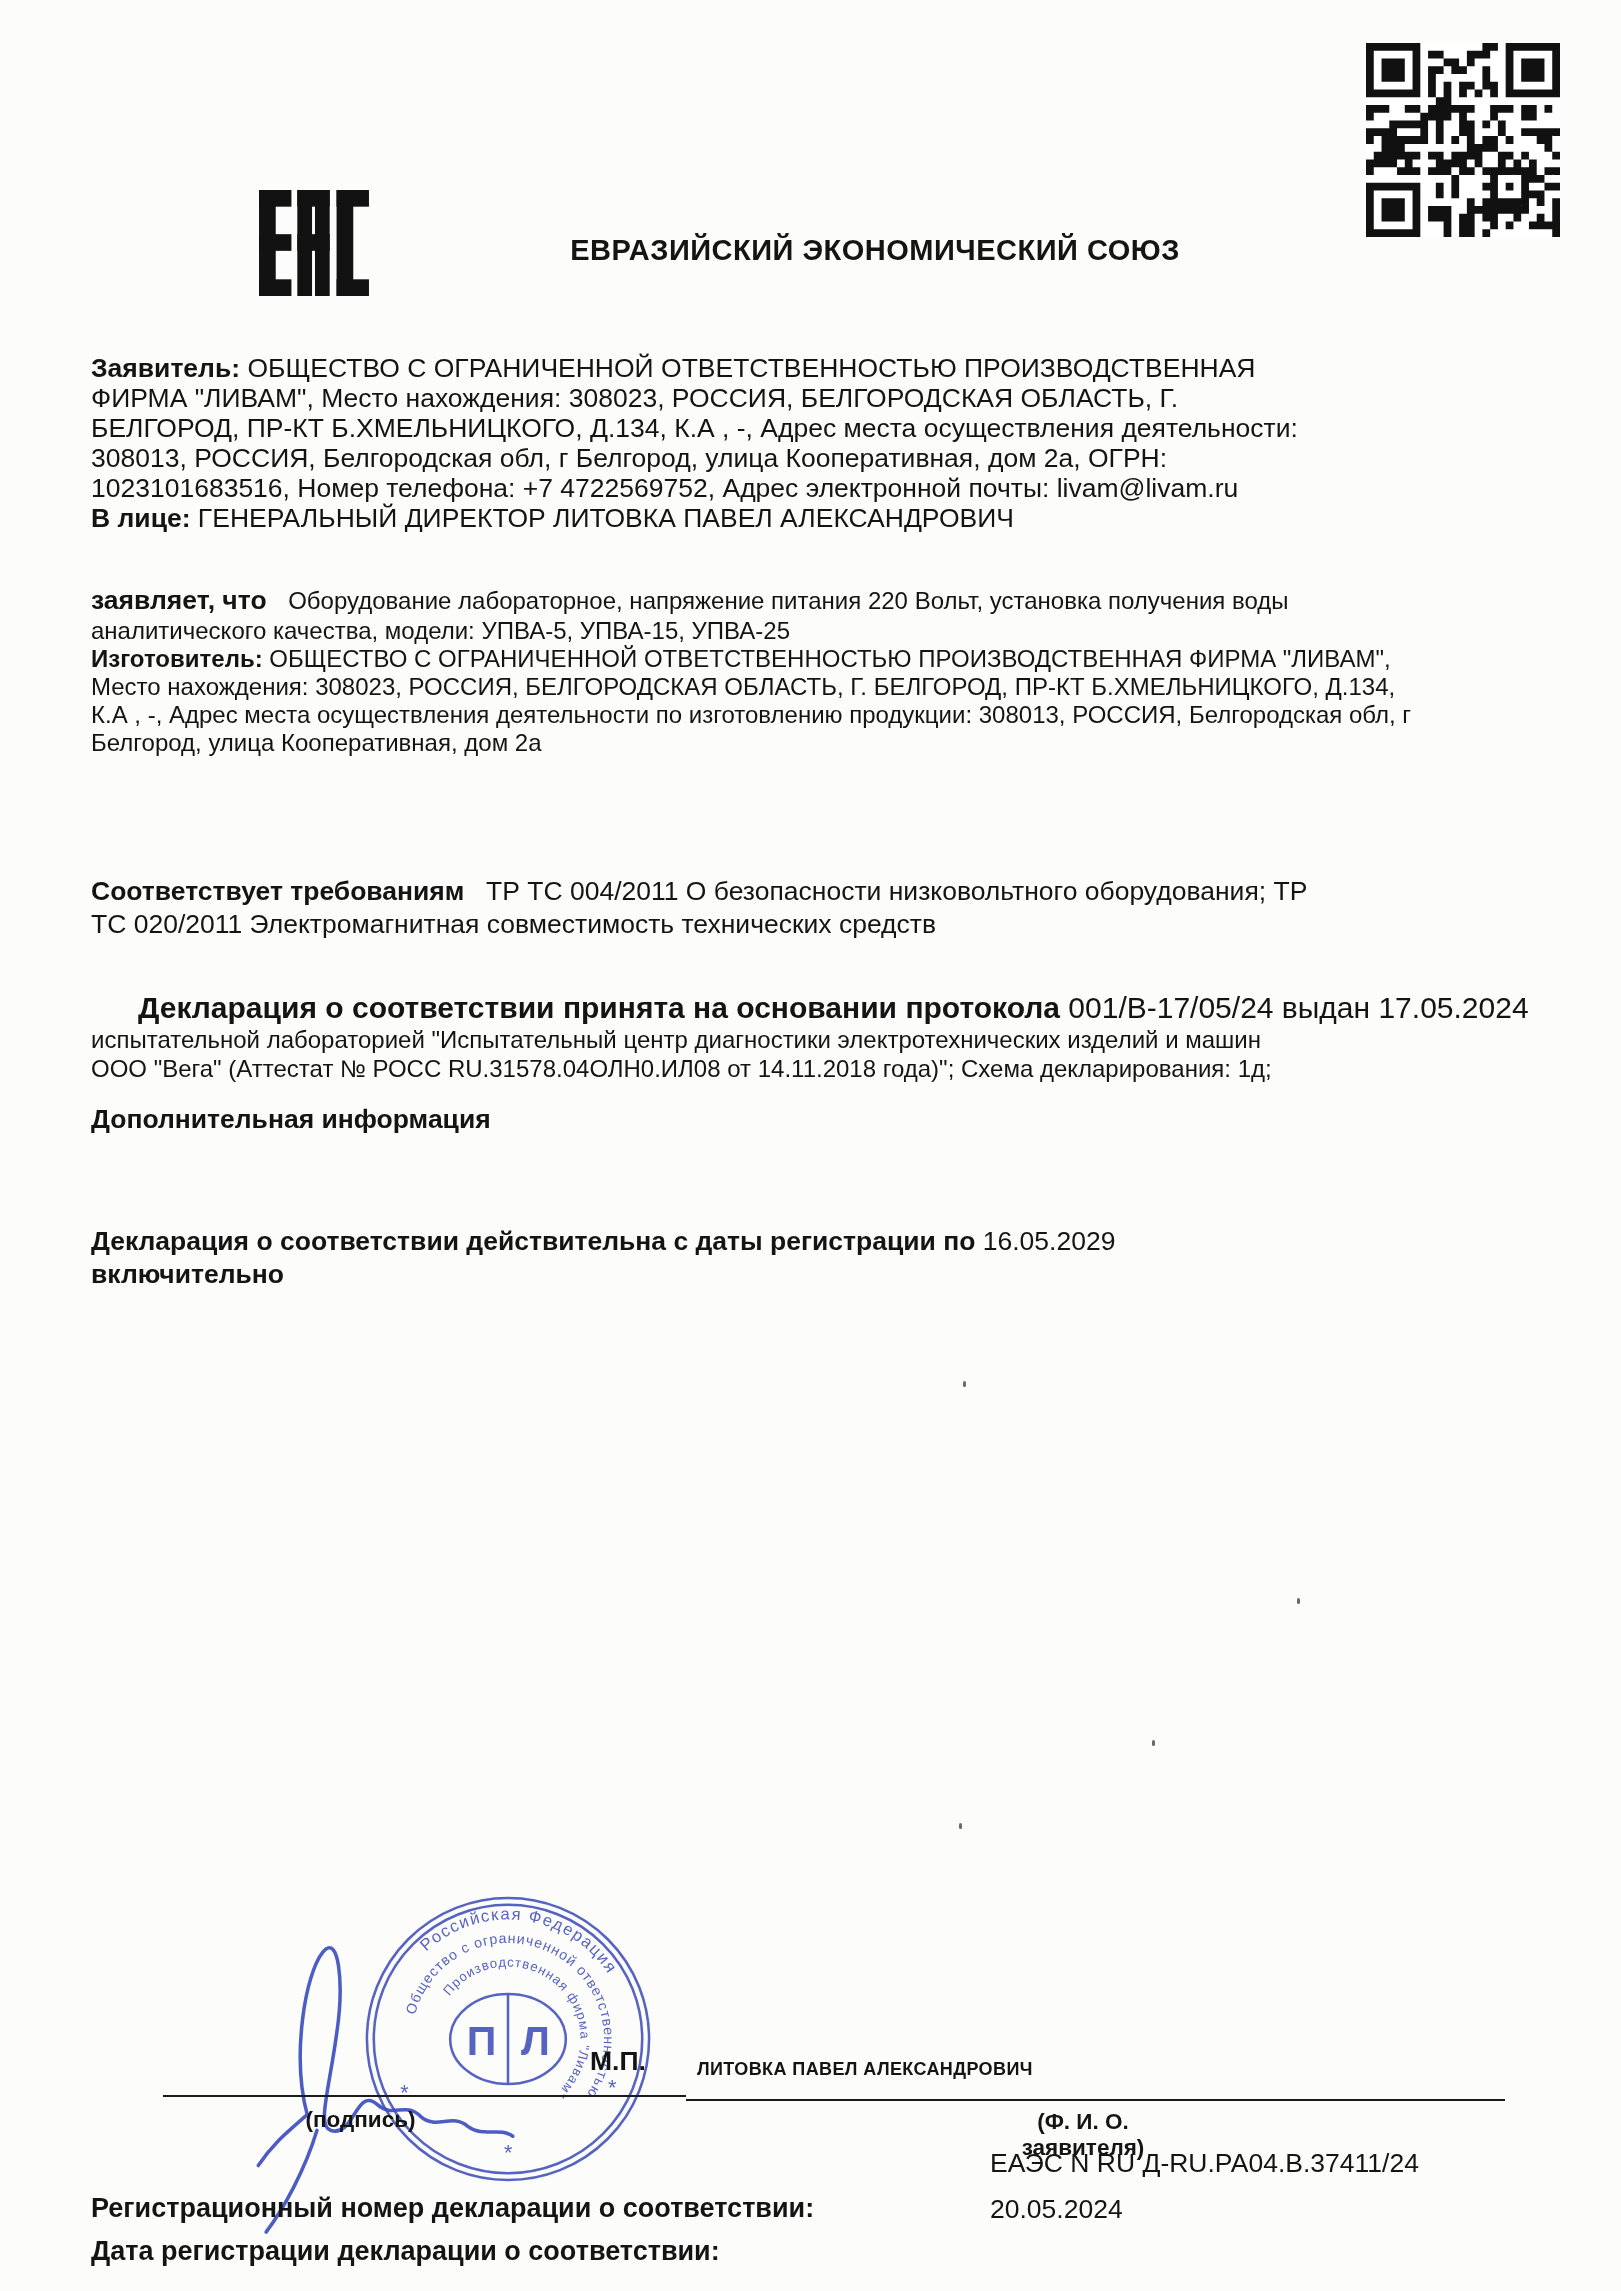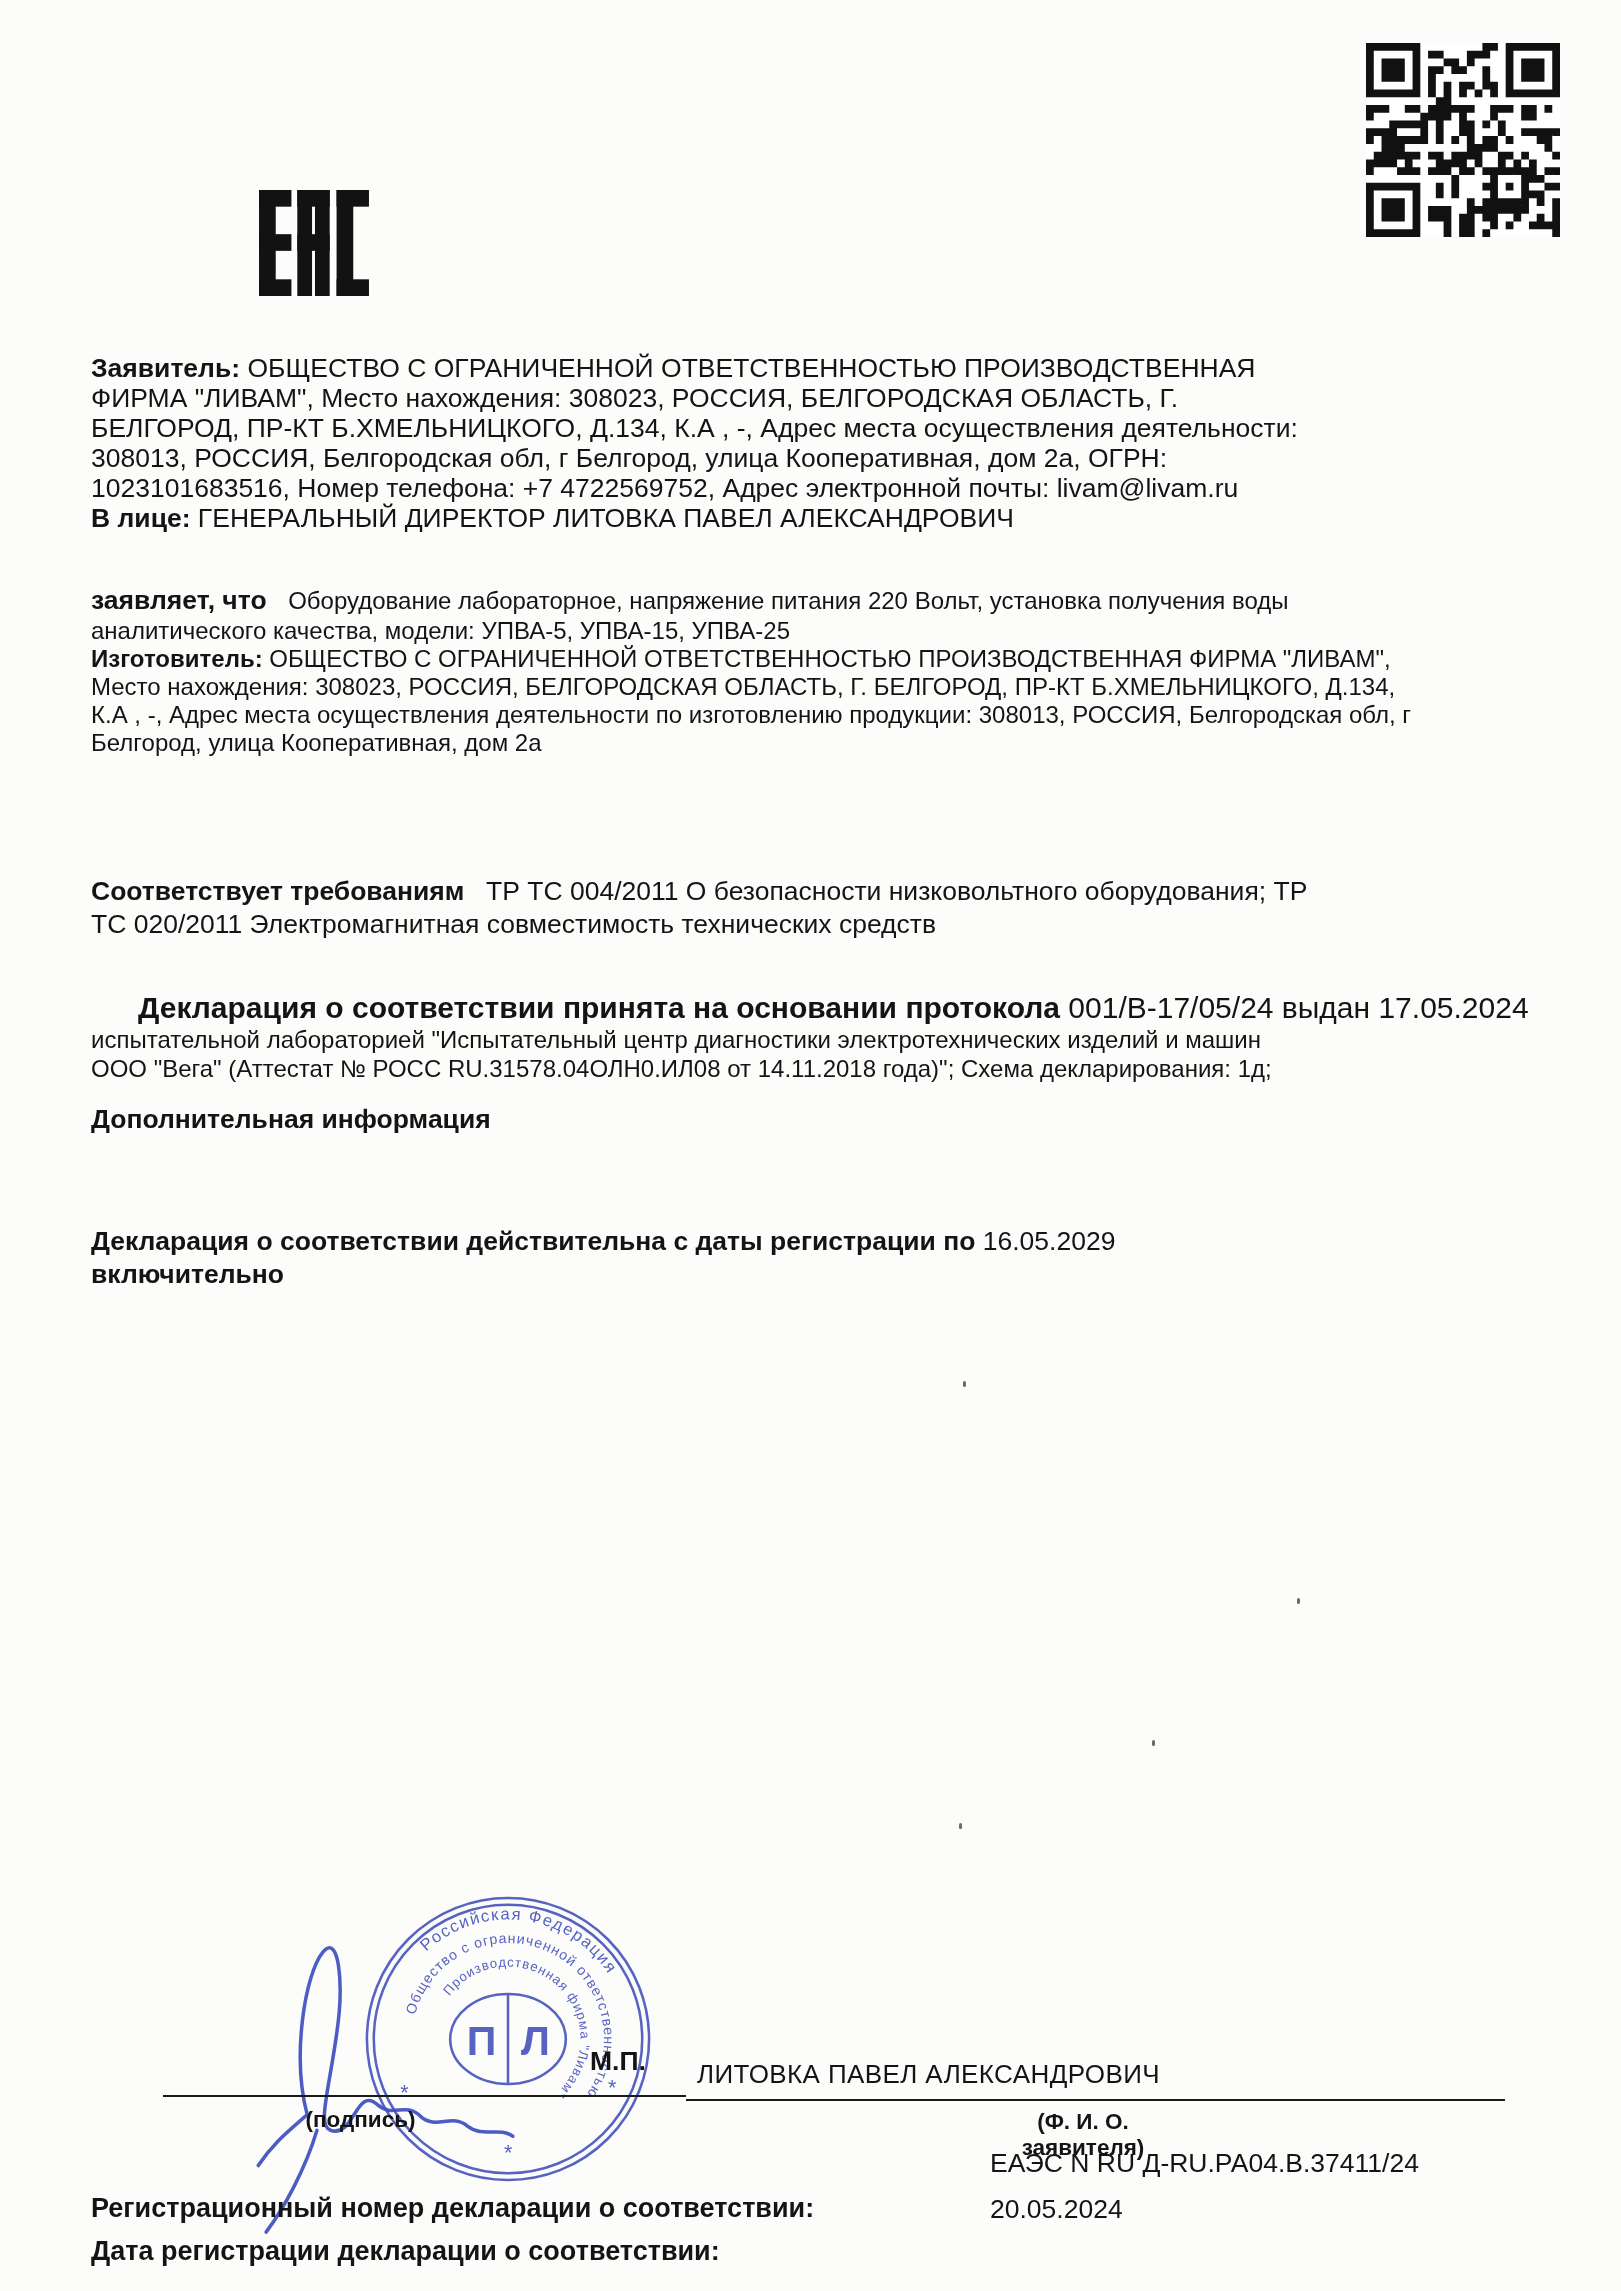--- a/index.html
+++ b/index.html
@@ -32,21 +32,21 @@
   .b-protocol .rest{display:block;font-size:24px;line-height:29px;}
   .b-addinfo{top:1104px;font-size:26.5px;font-weight:bold;}
   .b-validity{top:1225px;font-size:26.5px;line-height:33px;}
   
   .sig-line{left:163px;top:2095px;width:523px;border-top:2.9px solid #1a1a1a;height:0;}
   .name-line{left:686px;top:2099px;width:819px;border-top:2.9px solid #1a1a1a;height:0;}
   .cap{font-size:22.5px;font-weight:bold;text-align:center;}
   .cap-sign{left:282px;top:2107px;width:157px;}
   .cap-fio{left:980px;top:2109px;width:206px;}
   .mp{left:590px;top:2046px;font-size:26.5px;font-weight:bold;}
-  .fio{left:697px;top:2059px;font-size:26px;letter-spacing:0.4px;}
+  .fio{left:697px;top:2059px;font-size:18px;letter-spacing:0.4px;font-weight:bold;}
   .reg-label{left:91px;font-size:27px;font-weight:bold;margin-top:46px;}
   .reg-value{left:990px;font-size:26.5px;}
   .r1l{top:2147px;} .r1v{top:2148px;}
   .r2l{top:2190px;} .r2v{top:2194px;}
   .stamp{left:363px;top:1894px;width:290px;height:290px;opacity:.9;}
   .signature{left:223px;top:1909px;width:421px;height:333px;}
   .speck{width:2.9px;height:5.9px;background:#3a3a3a;border-radius:2px;opacity:.75;}
 </style>
 </head>
 <body>
@@ -71,20 +71,21 @@
       <rect x="79" y="91" width="33" height="17"></rect>
     </g>
   </svg>
 
   <svg class="abs qr" id="qr-svg" viewBox="0 0 200 200" aria-hidden="true">
     <rect width="200" height="200" fill="#fff"></rect>
     <path id="qr-path" fill="#111" d="M0 0h8v8h-8zM8 0h8v8h-8zM16 0h8v8h-8zM24 0h8v8h-8zM32 0h8v8h-8zM40 0h8v8h-8zM48 0h8v8h-8zM120 0h8v8h-8zM128 0h8v8h-8zM144 0h8v8h-8zM152 0h8v8h-8zM160 0h8v8h-8zM168 0h8v8h-8zM176 0h8v8h-8zM184 0h8v8h-8zM192 0h8v8h-8zM0 8h8v8h-8zM48 8h8v8h-8zM64 8h8v8h-8zM72 8h8v8h-8zM104 8h8v8h-8zM112 8h8v8h-8zM120 8h8v8h-8zM144 8h8v8h-8zM192 8h8v8h-8zM0 16h8v8h-8zM16 16h8v8h-8zM24 16h8v8h-8zM32 16h8v8h-8zM48 16h8v8h-8zM80 16h8v8h-8zM88 16h8v8h-8zM104 16h8v8h-8zM144 16h8v8h-8zM160 16h8v8h-8zM168 16h8v8h-8zM176 16h8v8h-8zM192 16h8v8h-8zM0 24h8v8h-8zM16 24h8v8h-8zM24 24h8v8h-8zM32 24h8v8h-8zM48 24h8v8h-8zM64 24h8v8h-8zM72 24h8v8h-8zM88 24h8v8h-8zM96 24h8v8h-8zM120 24h8v8h-8zM144 24h8v8h-8zM160 24h8v8h-8zM168 24h8v8h-8zM176 24h8v8h-8zM192 24h8v8h-8zM0 32h8v8h-8zM16 32h8v8h-8zM24 32h8v8h-8zM32 32h8v8h-8zM48 32h8v8h-8zM64 32h8v8h-8zM120 32h8v8h-8zM144 32h8v8h-8zM160 32h8v8h-8zM168 32h8v8h-8zM176 32h8v8h-8zM192 32h8v8h-8zM0 40h8v8h-8zM48 40h8v8h-8zM64 40h8v8h-8zM80 40h8v8h-8zM96 40h8v8h-8zM104 40h8v8h-8zM120 40h8v8h-8zM128 40h8v8h-8zM144 40h8v8h-8zM192 40h8v8h-8zM0 48h8v8h-8zM8 48h8v8h-8zM16 48h8v8h-8zM24 48h8v8h-8zM32 48h8v8h-8zM40 48h8v8h-8zM48 48h8v8h-8zM64 48h8v8h-8zM80 48h8v8h-8zM96 48h8v8h-8zM112 48h8v8h-8zM128 48h8v8h-8zM144 48h8v8h-8zM152 48h8v8h-8zM160 48h8v8h-8zM168 48h8v8h-8zM176 48h8v8h-8zM184 48h8v8h-8zM192 48h8v8h-8zM72 56h8v8h-8zM80 56h8v8h-8zM0 64h8v8h-8zM8 64h8v8h-8zM16 64h8v8h-8zM40 64h8v8h-8zM48 64h8v8h-8zM64 64h8v8h-8zM72 64h8v8h-8zM80 64h8v8h-8zM88 64h8v8h-8zM96 64h8v8h-8zM104 64h8v8h-8zM128 64h8v8h-8zM136 64h8v8h-8zM144 64h8v8h-8zM160 64h8v8h-8zM168 64h8v8h-8zM184 64h8v8h-8zM0 72h8v8h-8zM56 72h8v8h-8zM64 72h8v8h-8zM72 72h8v8h-8zM80 72h8v8h-8zM96 72h8v8h-8zM128 72h8v8h-8zM160 72h8v8h-8zM168 72h8v8h-8zM24 80h8v8h-8zM32 80h8v8h-8zM40 80h8v8h-8zM48 80h8v8h-8zM56 80h8v8h-8zM72 80h8v8h-8zM96 80h8v8h-8zM104 80h8v8h-8zM120 80h8v8h-8zM136 80h8v8h-8zM0 88h8v8h-8zM8 88h8v8h-8zM16 88h8v8h-8zM24 88h8v8h-8zM56 88h8v8h-8zM72 88h8v8h-8zM96 88h8v8h-8zM104 88h8v8h-8zM136 88h8v8h-8zM160 88h8v8h-8zM168 88h8v8h-8zM176 88h8v8h-8zM184 88h8v8h-8zM192 88h8v8h-8zM0 96h8v8h-8zM16 96h8v8h-8zM24 96h8v8h-8zM32 96h8v8h-8zM40 96h8v8h-8zM48 96h8v8h-8zM56 96h8v8h-8zM72 96h8v8h-8zM88 96h8v8h-8zM104 96h8v8h-8zM120 96h8v8h-8zM128 96h8v8h-8zM144 96h8v8h-8zM176 96h8v8h-8zM184 96h8v8h-8zM16 104h8v8h-8zM24 104h8v8h-8zM32 104h8v8h-8zM104 104h8v8h-8zM112 104h8v8h-8zM120 104h8v8h-8zM128 104h8v8h-8zM184 104h8v8h-8zM8 112h8v8h-8zM16 112h8v8h-8zM24 112h8v8h-8zM32 112h8v8h-8zM40 112h8v8h-8zM48 112h8v8h-8zM64 112h8v8h-8zM72 112h8v8h-8zM88 112h8v8h-8zM96 112h8v8h-8zM104 112h8v8h-8zM112 112h8v8h-8zM136 112h8v8h-8zM144 112h8v8h-8zM160 112h8v8h-8zM192 112h8v8h-8zM0 120h8v8h-8zM8 120h8v8h-8zM16 120h8v8h-8zM24 120h8v8h-8zM40 120h8v8h-8zM72 120h8v8h-8zM80 120h8v8h-8zM88 120h8v8h-8zM96 120h8v8h-8zM112 120h8v8h-8zM136 120h8v8h-8zM152 120h8v8h-8zM168 120h8v8h-8zM0 128h8v8h-8zM32 128h8v8h-8zM40 128h8v8h-8zM48 128h8v8h-8zM64 128h8v8h-8zM72 128h8v8h-8zM80 128h8v8h-8zM96 128h8v8h-8zM104 128h8v8h-8zM120 128h8v8h-8zM128 128h8v8h-8zM136 128h8v8h-8zM144 128h8v8h-8zM152 128h8v8h-8zM160 128h8v8h-8zM168 128h8v8h-8zM184 128h8v8h-8zM192 128h8v8h-8zM88 136h8v8h-8zM128 136h8v8h-8zM160 136h8v8h-8zM168 136h8v8h-8zM176 136h8v8h-8zM0 144h8v8h-8zM8 144h8v8h-8zM16 144h8v8h-8zM24 144h8v8h-8zM32 144h8v8h-8zM40 144h8v8h-8zM48 144h8v8h-8zM72 144h8v8h-8zM88 144h8v8h-8zM120 144h8v8h-8zM128 144h8v8h-8zM144 144h8v8h-8zM160 144h8v8h-8zM184 144h8v8h-8zM192 144h8v8h-8zM0 152h8v8h-8zM48 152h8v8h-8zM72 152h8v8h-8zM88 152h8v8h-8zM128 152h8v8h-8zM160 152h8v8h-8zM168 152h8v8h-8zM176 152h8v8h-8zM0 160h8v8h-8zM16 160h8v8h-8zM24 160h8v8h-8zM32 160h8v8h-8zM48 160h8v8h-8zM104 160h8v8h-8zM120 160h8v8h-8zM128 160h8v8h-8zM136 160h8v8h-8zM144 160h8v8h-8zM152 160h8v8h-8zM160 160h8v8h-8zM176 160h8v8h-8zM192 160h8v8h-8zM0 168h8v8h-8zM16 168h8v8h-8zM24 168h8v8h-8zM32 168h8v8h-8zM48 168h8v8h-8zM64 168h8v8h-8zM72 168h8v8h-8zM80 168h8v8h-8zM104 168h8v8h-8zM112 168h8v8h-8zM120 168h8v8h-8zM128 168h8v8h-8zM136 168h8v8h-8zM144 168h8v8h-8zM152 168h8v8h-8zM160 168h8v8h-8zM192 168h8v8h-8zM0 176h8v8h-8zM16 176h8v8h-8zM24 176h8v8h-8zM32 176h8v8h-8zM48 176h8v8h-8zM64 176h8v8h-8zM72 176h8v8h-8zM80 176h8v8h-8zM96 176h8v8h-8zM104 176h8v8h-8zM120 176h8v8h-8zM128 176h8v8h-8zM152 176h8v8h-8zM176 176h8v8h-8zM192 176h8v8h-8zM0 184h8v8h-8zM48 184h8v8h-8zM80 184h8v8h-8zM96 184h8v8h-8zM104 184h8v8h-8zM128 184h8v8h-8zM144 184h8v8h-8zM168 184h8v8h-8zM176 184h8v8h-8zM184 184h8v8h-8zM192 184h8v8h-8zM0 192h8v8h-8zM8 192h8v8h-8zM16 192h8v8h-8zM24 192h8v8h-8zM32 192h8v8h-8zM40 192h8v8h-8zM48 192h8v8h-8zM80 192h8v8h-8zM96 192h8v8h-8zM104 192h8v8h-8zM120 192h8v8h-8zM192 192h8v8h-8z"></path>
   </svg>
 
   <div class="abs titles">
+    <div class="title-union">ЕВРАЗИЙСКИЙ ЭКОНОМИЧЕСКИЙ СОЮЗ</div>
   </div>
 
   <div class="abs blk big b-applicant">
     <p><b class="lbl">Заявитель:</b> <span>ОБЩЕСТВО С ОГРАНИЧЕННОЙ ОТВЕТСТВЕННОСТЬЮ ПРОИЗВОДСТВЕННАЯ<br>ФИРМА "ЛИВАМ", Место нахождения: 308023, РОССИЯ, БЕЛГОРОДСКАЯ ОБЛАСТЬ, Г.<br>БЕЛГОРОД, ПР-КТ Б.ХМЕЛЬНИЦКОГО, Д.134, К.А , -, Адрес места осуществления деятельности:<br>308013, РОССИЯ, Белгородская обл, г Белгород, улица Кооперативная, дом 2а, ОГРН:<br>1023101683516, Номер телефона: +7 4722569752, Адрес электронной почты: livam@livam.ru</span></p>
     <p><b class="lbl">В лице:</b> <span>ГЕНЕРАЛЬНЫЙ ДИРЕКТОР ЛИТОВКА ПАВЕЛ АЛЕКСАНДРОВИЧ</span></p>
   </div>
 
   <div class="abs blk small b-declares">
     <p><b class="lbl gap-after">заявляет, что</b><span>Оборудование лабораторное, напряжение питания 220 Вольт, установка получения воды<br>аналитического качества, модели: УПВА-5, УПВА-15, УПВА-25</span></p>
   </div>

